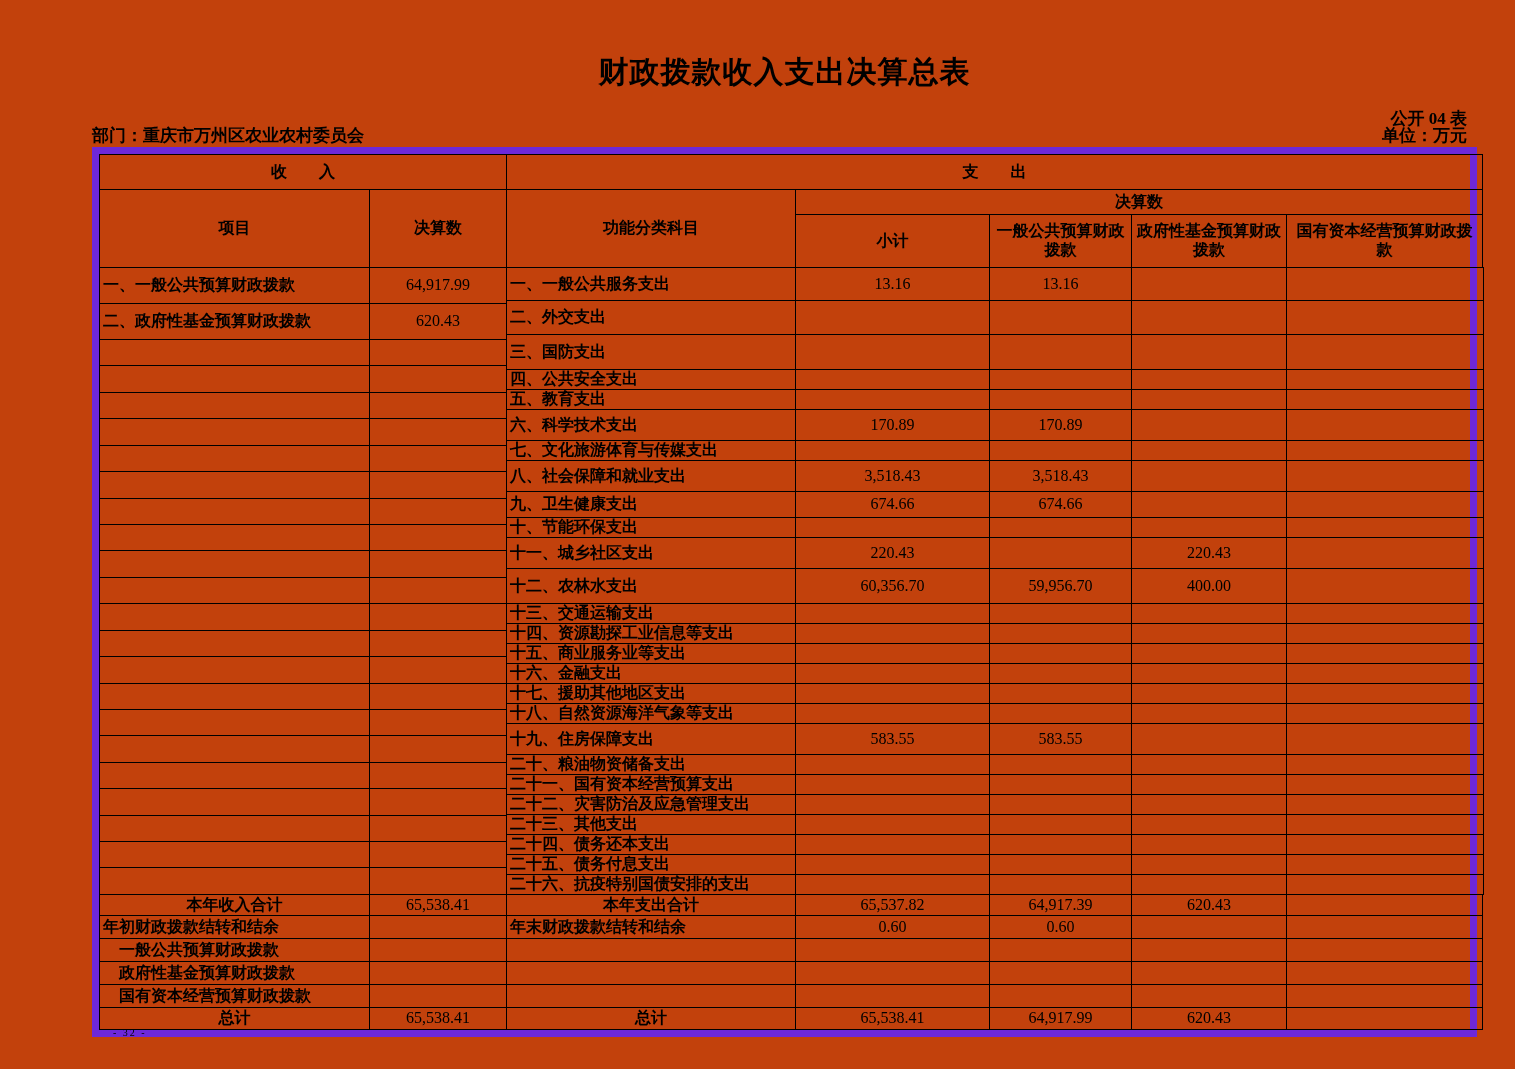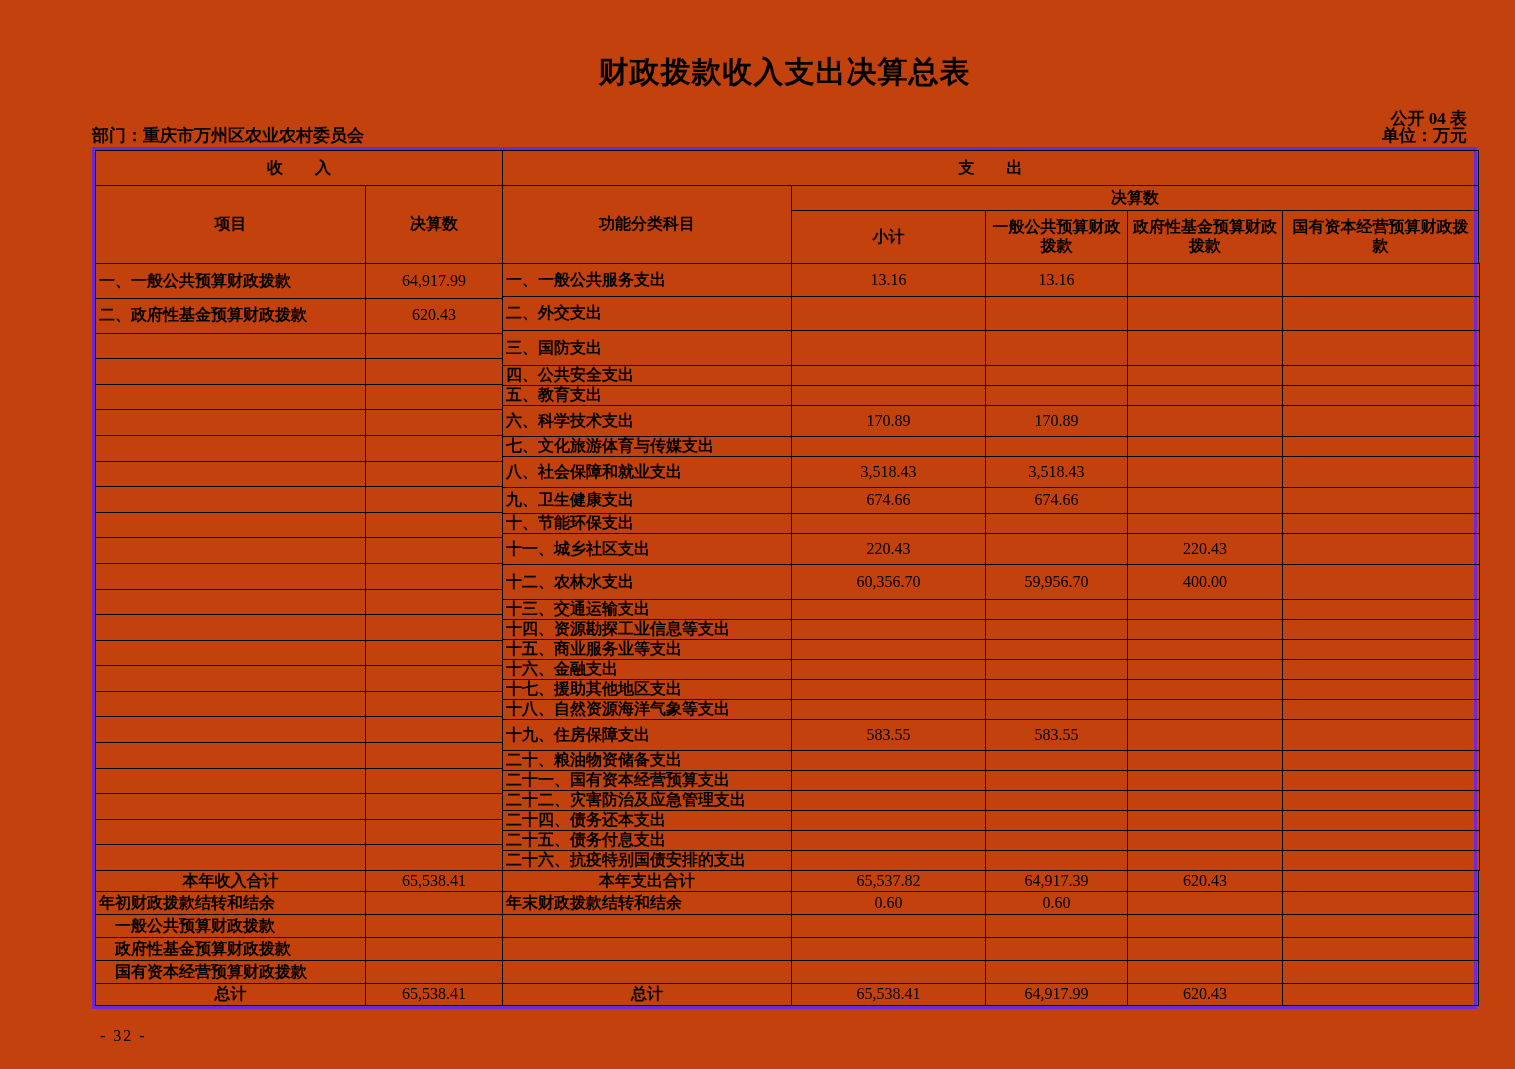--- a/index.html
+++ b/index.html
@@ -30,29 +30,29 @@
     left: 92px; top: 124px;
     font-size: 17px; font-weight: bold;
   }
   .unit {
     position: absolute;
     right: 48px; top: 124px;
     font-size: 17px; font-weight: bold;
   }
   .pageno {
     position: absolute;
-    left: 100px; top: 1027px;
-    font-size: 16px;
+    left: 113px; top: 1027px;
+    font-size: 10px;
     letter-spacing: 2px;
   }
   .wrap {
     position: absolute;
     left: 92px; top: 147px;
     width: 1385px;
-    border: 3px solid #6d28d9;
+    border: 7px solid #6d28d9;
   }
   table {
     border-collapse: collapse;
     table-layout: fixed;
   }
   td {
     border: 1px solid #000;
     font-size: 16px;
     line-height: 1.18;
     padding: 0;
@@ -386,20 +386,27 @@
           <td class="num"></td>
         </tr>
         <tr class="tp">
           <td class="lab">二十二、灾害防治及应急管理支出</td>
           <td class="num"></td>
           <td class="num"></td>
           <td class="num"></td>
           <td class="num"></td>
         </tr>
         <tr class="tp">
+          <td class="lab">二十三、其他支出</td>
+          <td class="num"></td>
+          <td class="num"></td>
+          <td class="num"></td>
+          <td class="num"></td>
+        </tr>
+        <tr class="tp">
           <td class="lab">二十四、债务还本支出</td>
           <td class="num"></td>
           <td class="num"></td>
           <td class="num"></td>
           <td class="num"></td>
         </tr>
         <tr class="tp">
           <td class="lab">二十五、债务付息支出</td>
           <td class="num"></td>
           <td class="num"></td>

